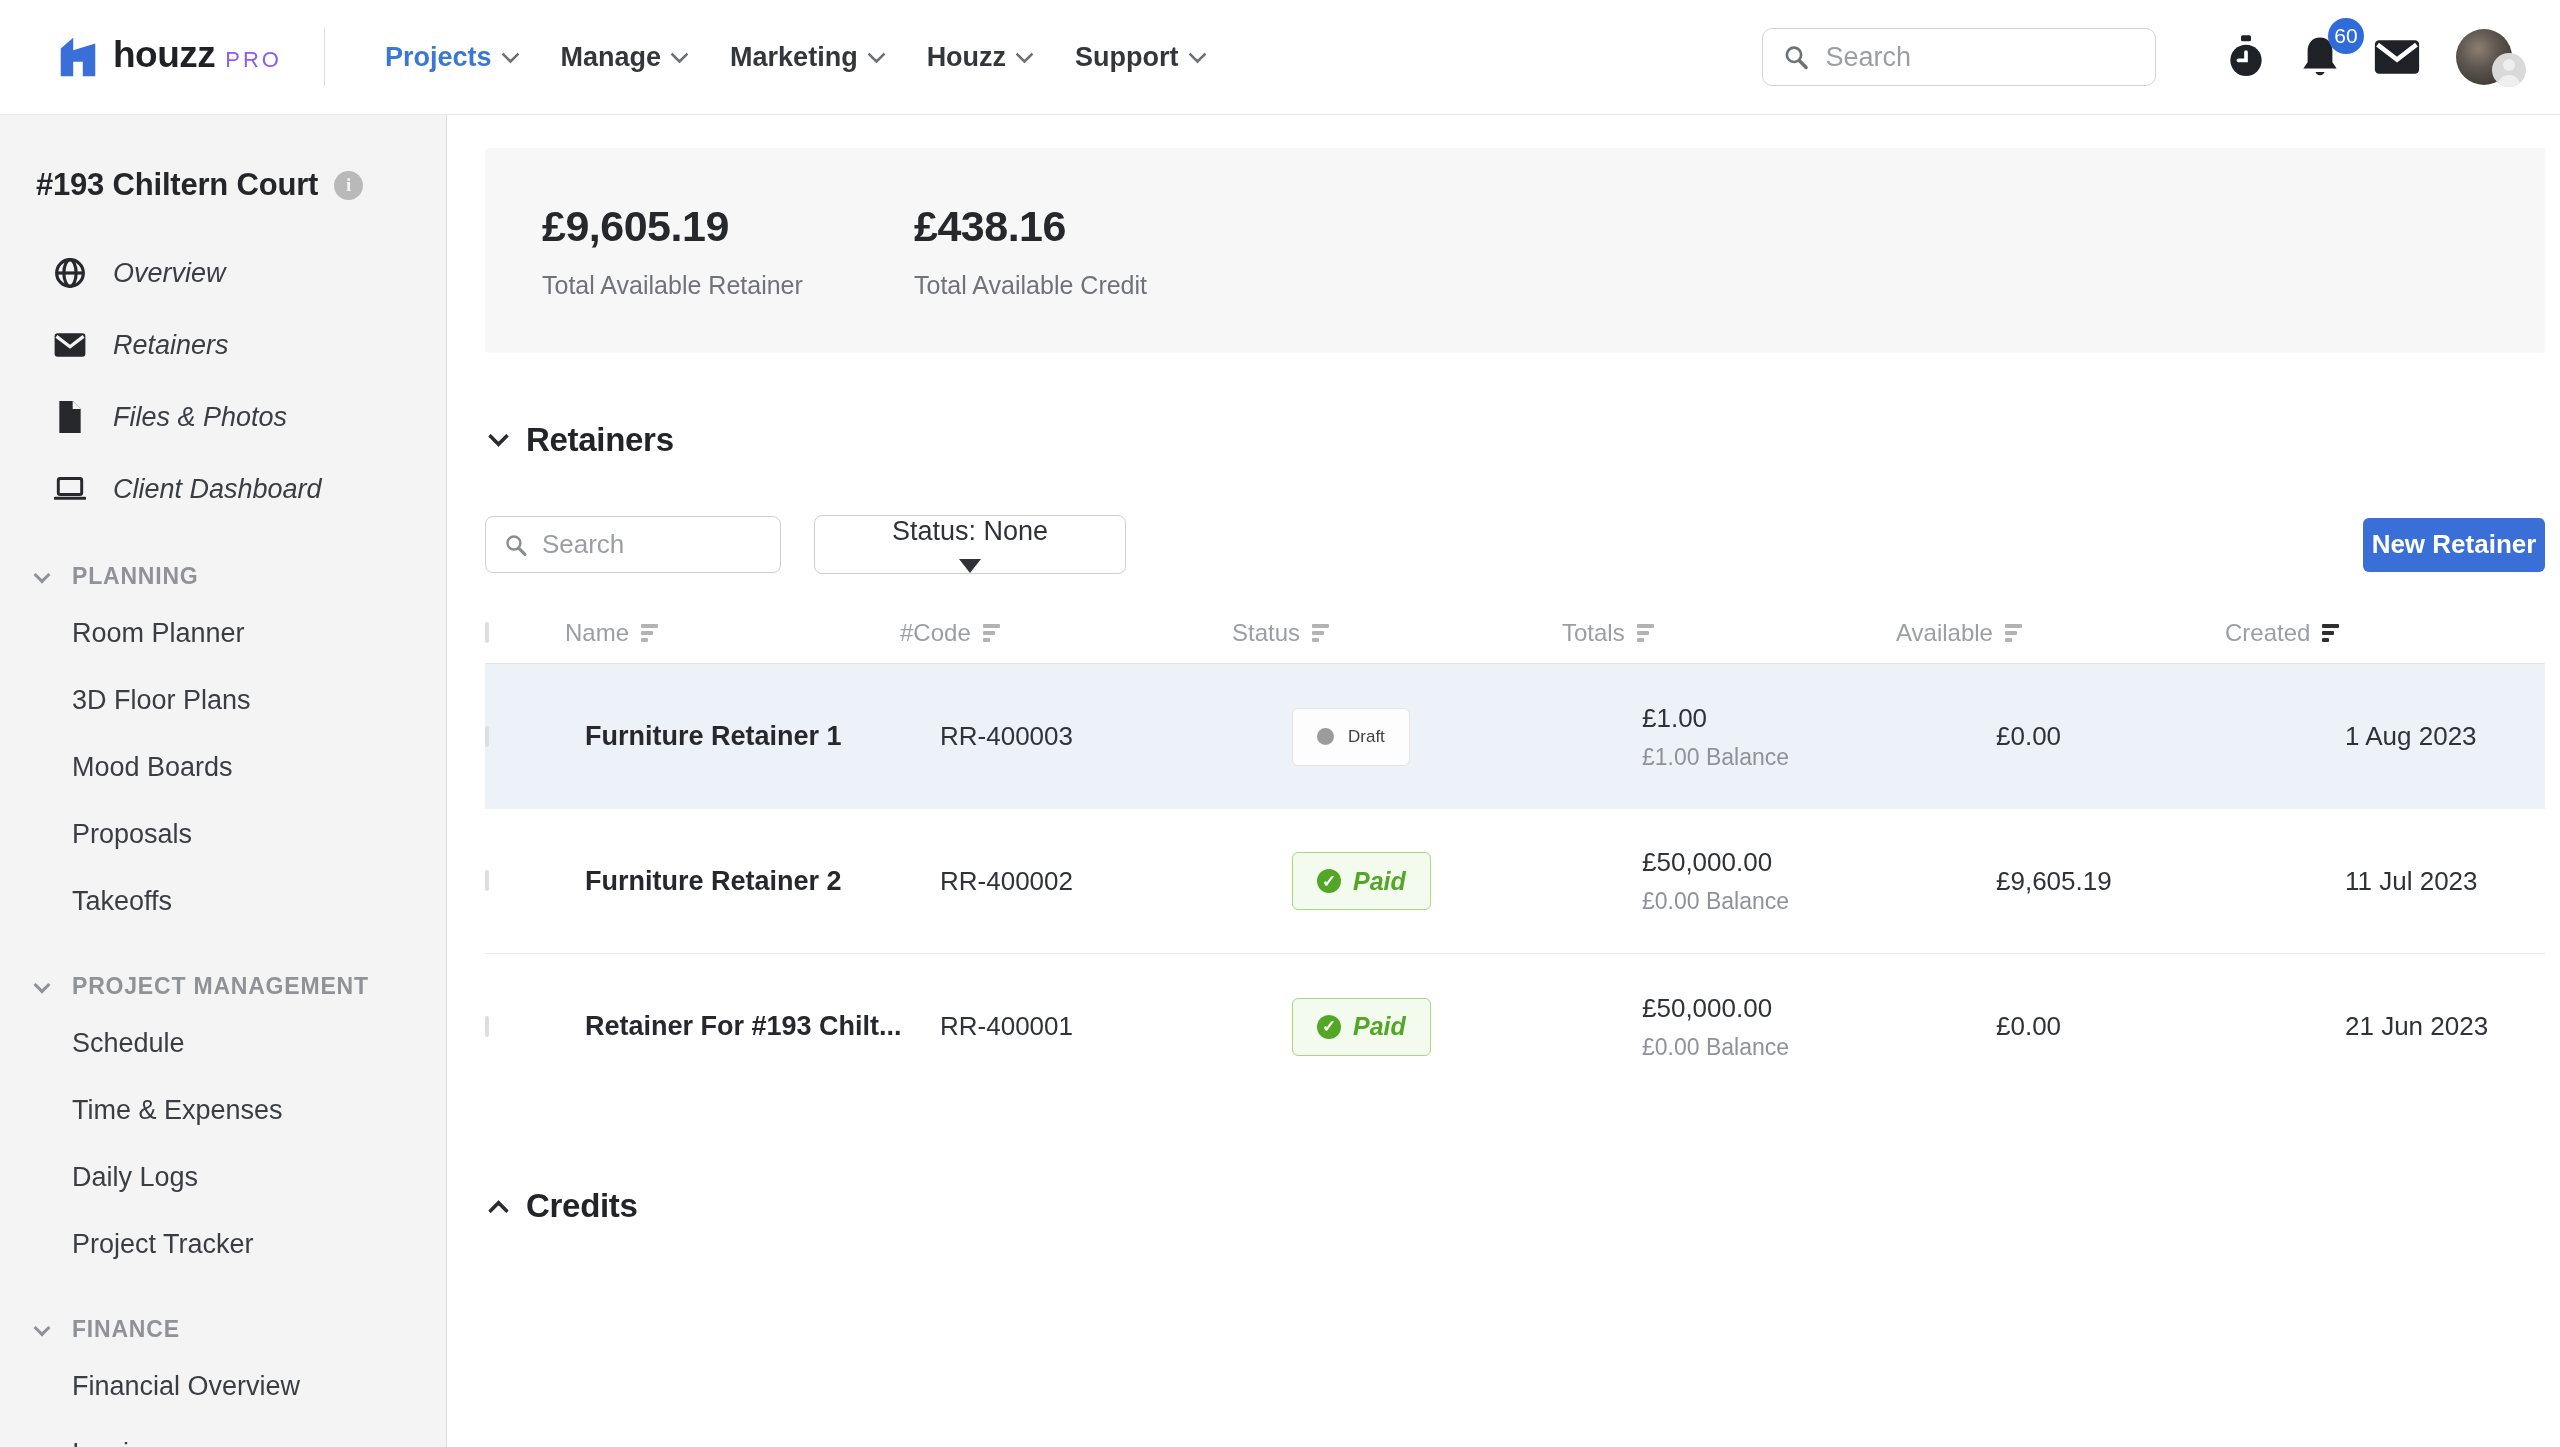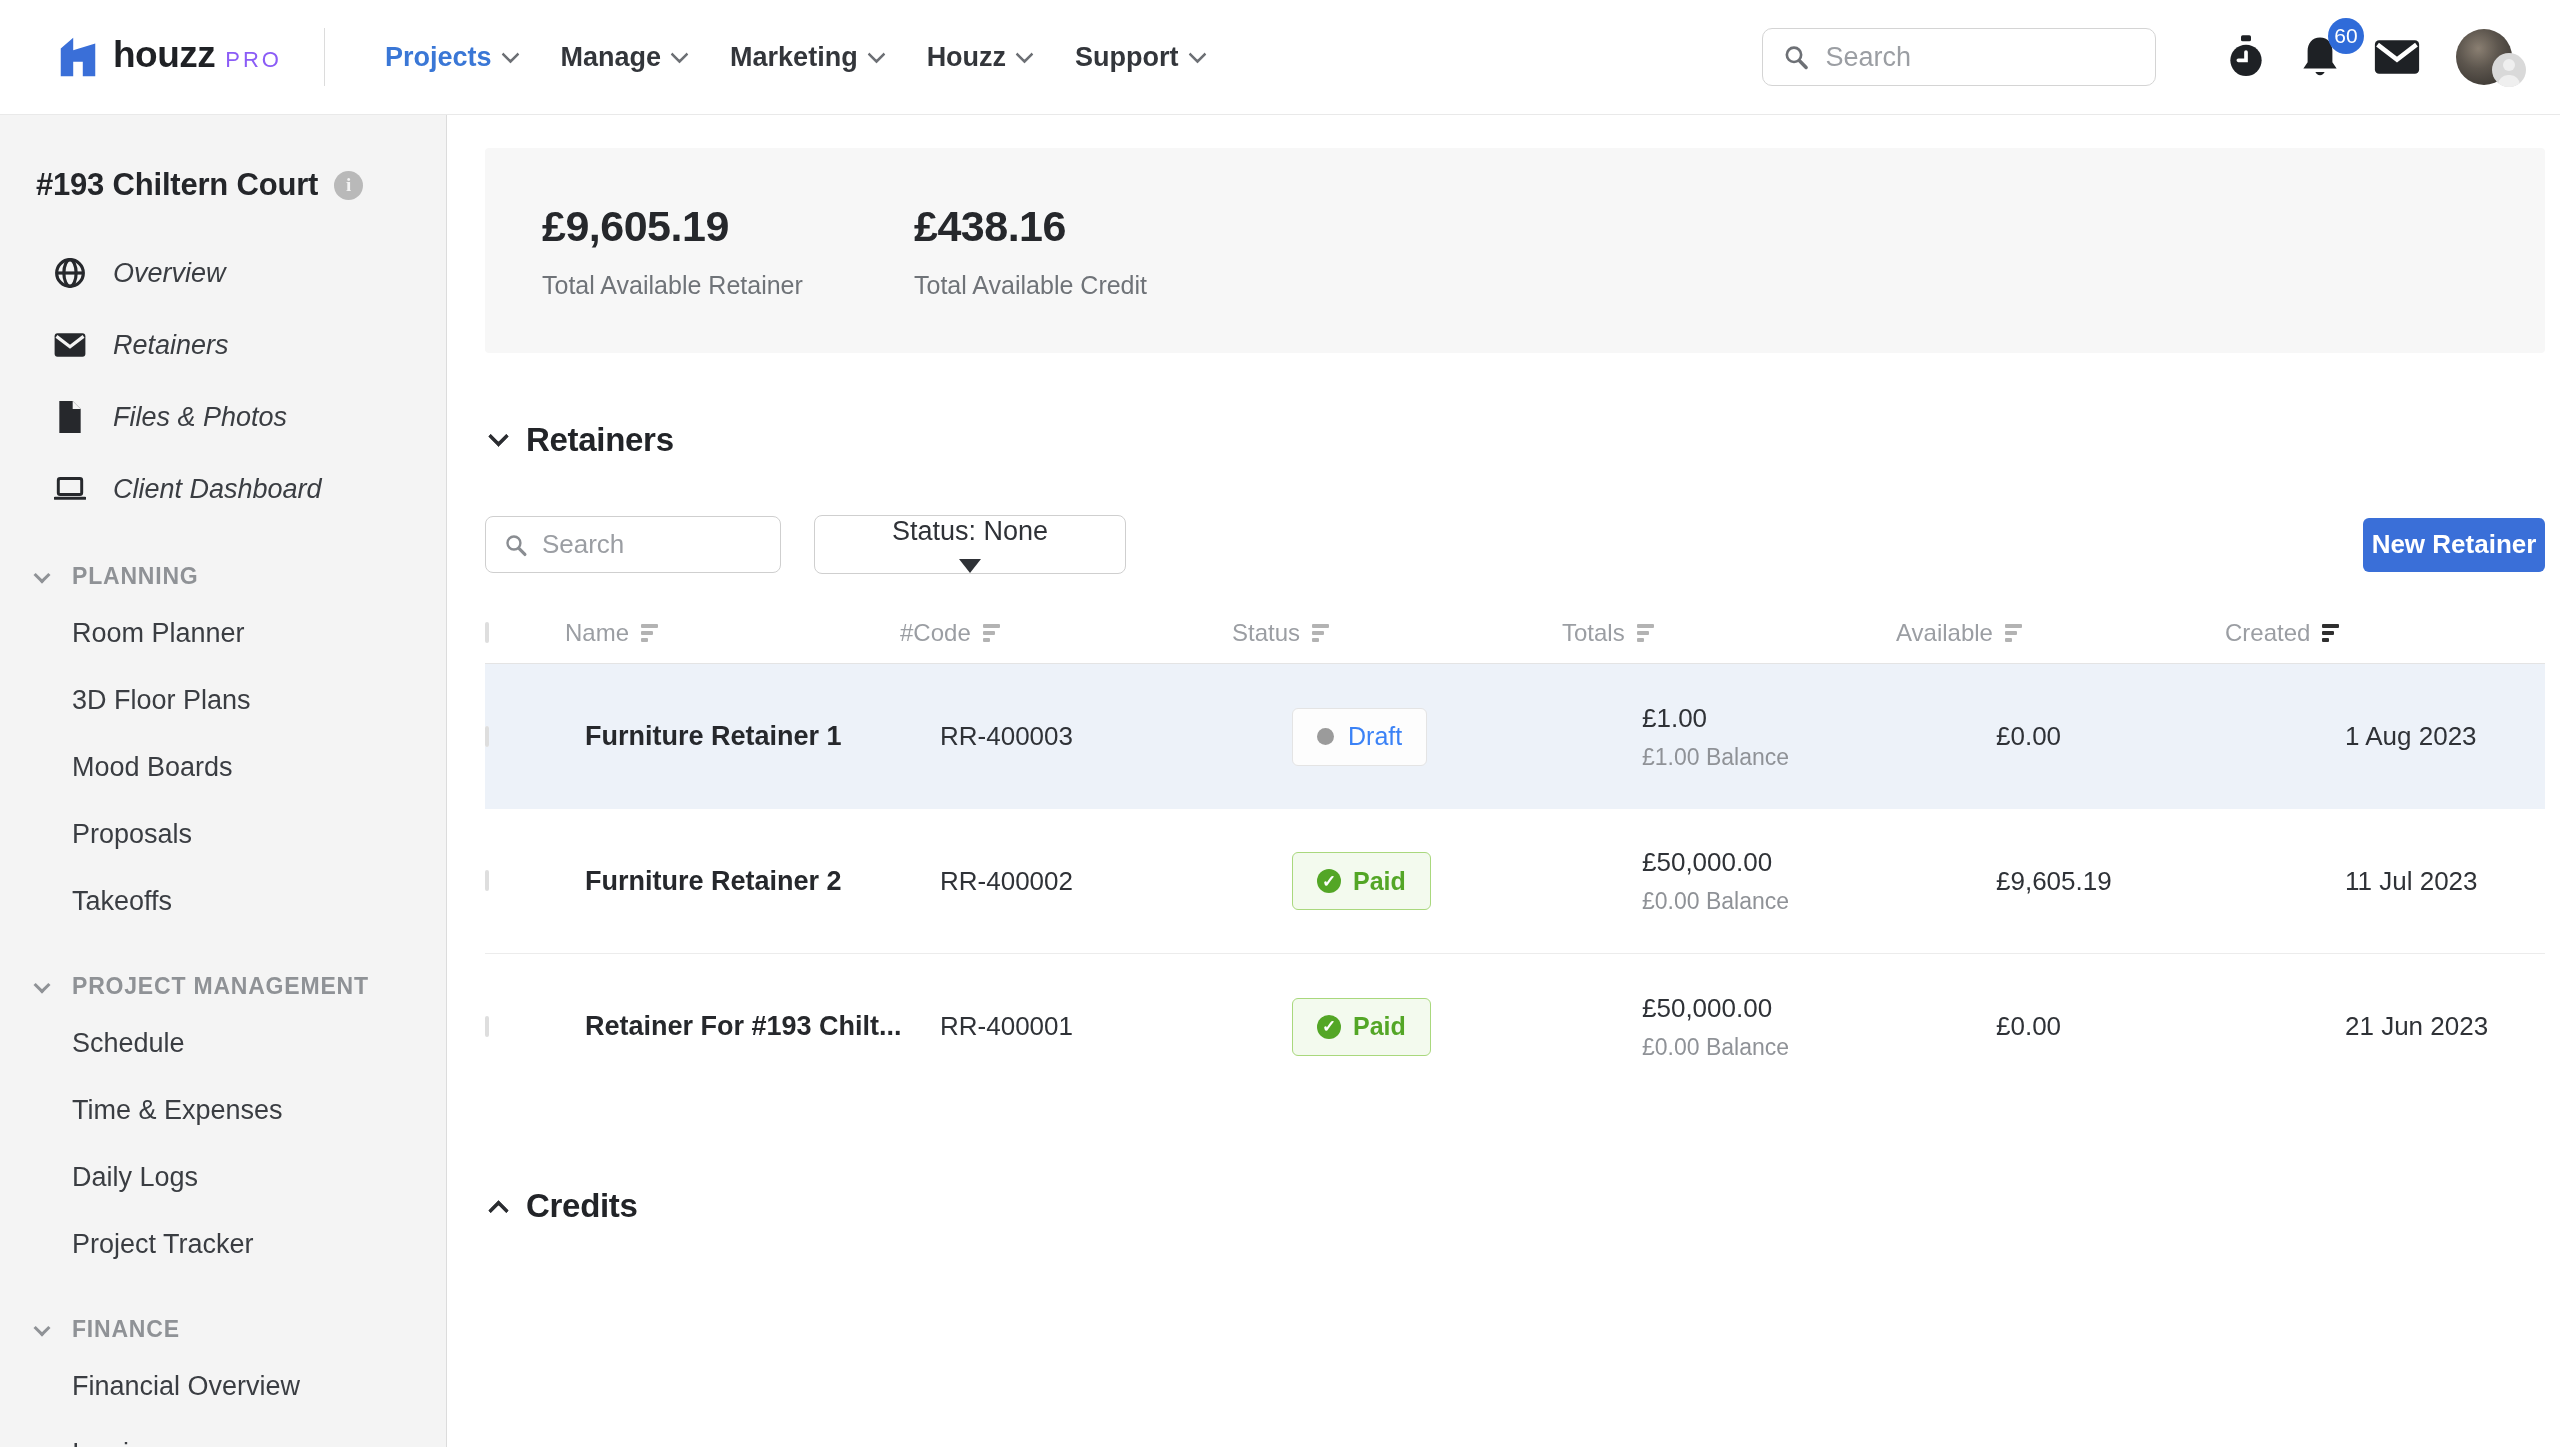--- a/index.html
+++ b/index.html
@@ -106,25 +106,25 @@
   .checkbox { width:28px; height:28px; border:2px solid #dedede; border-radius:6px; background:#fff; cursor:pointer; }
   .trow { height:145px;gap:20px; }
   .trow.highlight { background:#edf2f9; }
   .trow.bordered { border-bottom:1px solid #ececec; }
   .cell-name { font-size:27px; font-weight:700; color:#26282c; white-space:nowrap; overflow:hidden; }
   .cell-text { font-size:26px; color:#2f3237; }
   .cell-sub { font-size:23px; color:#8f9297; margin-top:10px; }
   .badge { display:inline-flex; align-items:center; border-radius:6px; padding:0 24px; height:58px; }
   .badge.draft { background:#fdfdfd; border:1px solid #e4e4e4; }
   .badge.draft .dot { width:17px; height:17px; border-radius:50%; background:#9b9b9b; margin-right:14px; }
-  .badge.draft .badge-label { font-size:25px; color:#3b82f6; }
+  .badge.draft .badge-label { font-size:17px; color:#404040; }
   .badge.paid { background:#f3faee; border:1px solid #a9d87d; }
   .badge.paid .paid-check { width:24px; height:24px; border-radius:50%; background:#53a626; color:#fff;
                             font-size:17px; font-weight:700; display:flex; align-items:center; justify-content:center; margin-right:12px; }
-  .badge.paid .badge-label { font-size:25px; color:#53a626; font-weight:600; }
+  .badge.paid .badge-label { font-size:25px; color:#53a626; font-weight:600;font-style:italic; }
   .row-actions { width:62px; height:58px; background:#fff; border-radius:8px;
                  box-shadow:0 2px 10px rgba(40,50,70,0.18); display:flex; align-items:center;
                  justify-content:center; gap:5px; cursor:pointer; }
   .row-actions i { width:9px; height:9px; border-radius:50%; background:#3a6fd8; display:block; }
 </style>
 </head>
 <body>
 
 <header class="topnav">
   <div class="logo">

